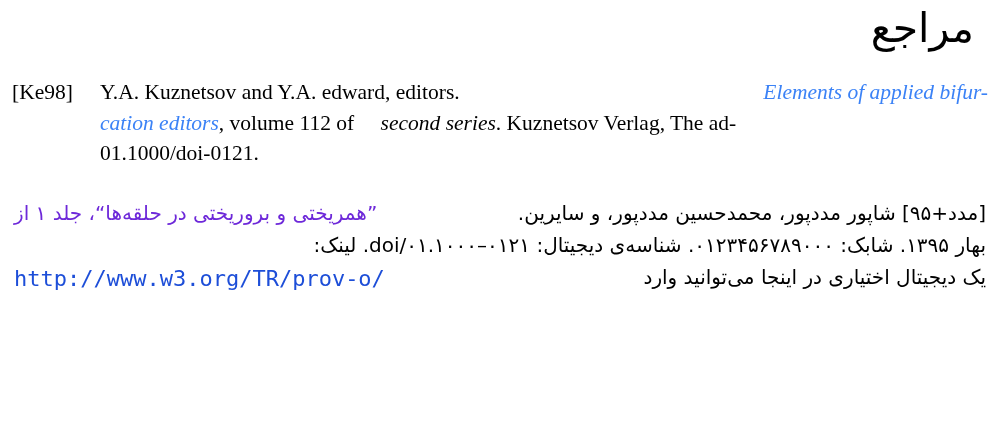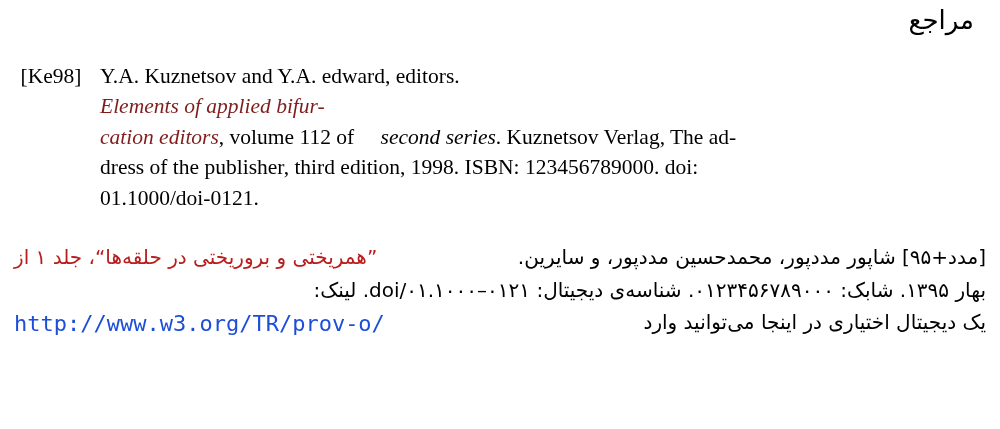--- a/index.html
+++ b/index.html
@@ -20,21 +20,21 @@
     height: 429px;
     box-sizing: border-box;
     padding: 0 12px;
   }
 
   
   .bib-heading {
     direction: rtl;
     text-align: right;
     font-family: "DejaVu Sans", sans-serif;
-    font-size: 26px;
+    font-size: 41px;
     line-height: 1.1;
     font-weight: 400;
     margin: 6px 14px 16px 0;
     color: #000;
   }
 
   
   .entry-ltr {
     direction: ltr;
     text-align: justify;
@@ -43,35 +43,34 @@
     line-height: 1.42;
     margin: 26px 0 0 0;
     padding-left: 88px;
     position: relative;
   }
   .entry-ltr .tag {
     position: absolute;
     left: 0;
     top: 0;
     width: 78px;
-    text-align: center;
+    text-align: left;
     font-family: "Liberation Serif", serif;
     font-size: 21.5px;
   }
   .entry-ltr .line {
     display: block;
     white-space: nowrap;
-    flex-direction: column;
   }
   .entry-ltr .line.just {
     display: flex;
     justify-content: space-between;
   }
   .title-link {
-    color: #7f1d1d;
+    color: #3b82f6;
     font-style: italic;
   }
   .it {
     font-style: italic;
     margin-left: 21px;
   }
 
   
   .entry-rtl {
     direction: rtl;
@@ -87,21 +86,21 @@
     justify-content: space-between;
     white-space: nowrap;
   }
   .entry-rtl .rline.last {
     justify-content: flex-end;
   }
   .entry-rtl .rline > span {
     display: inline-block;
   }
   .pink {
-    color: #b91c1c;
+    color: #6d28d9;
   }
   .url {
     color: #1d4ed8;
     font-family: "DejaVu Sans Mono", monospace;
     font-size: 22px;
     direction: ltr;
     unicode-bidi: embed;
   }
 </style>
 </head>
@@ -116,23 +115,20 @@
 
     <span class="line just">
       <span>Y.A. Kuznetsov and Y.A. edward, editors. </span>
       <span class="title-link">Elements of applied bifur-</span>
     </span>
 
     <span class="line">
       <span class="title-link">cation editors</span><span>, volume 112 of </span><span class="it">second series</span><span>.  Kuznetsov Verlag, The ad-</span>
     </span>
 
-    <span class="line">
-      <span>dress of the publisher, third edition, 1998.  ISBN: 123456789000.  doi:</span>
-    </span>
 
     <span class="line">
       <span>01.1000/doi-0121.</span>
     </span>
   </div>
 
   <div class="entry-rtl">
 
     <div class="rline">
       <span>[مدد+۹۵] شاپور مددپور، محمدحسین مددپور، و سایرین.</span>

